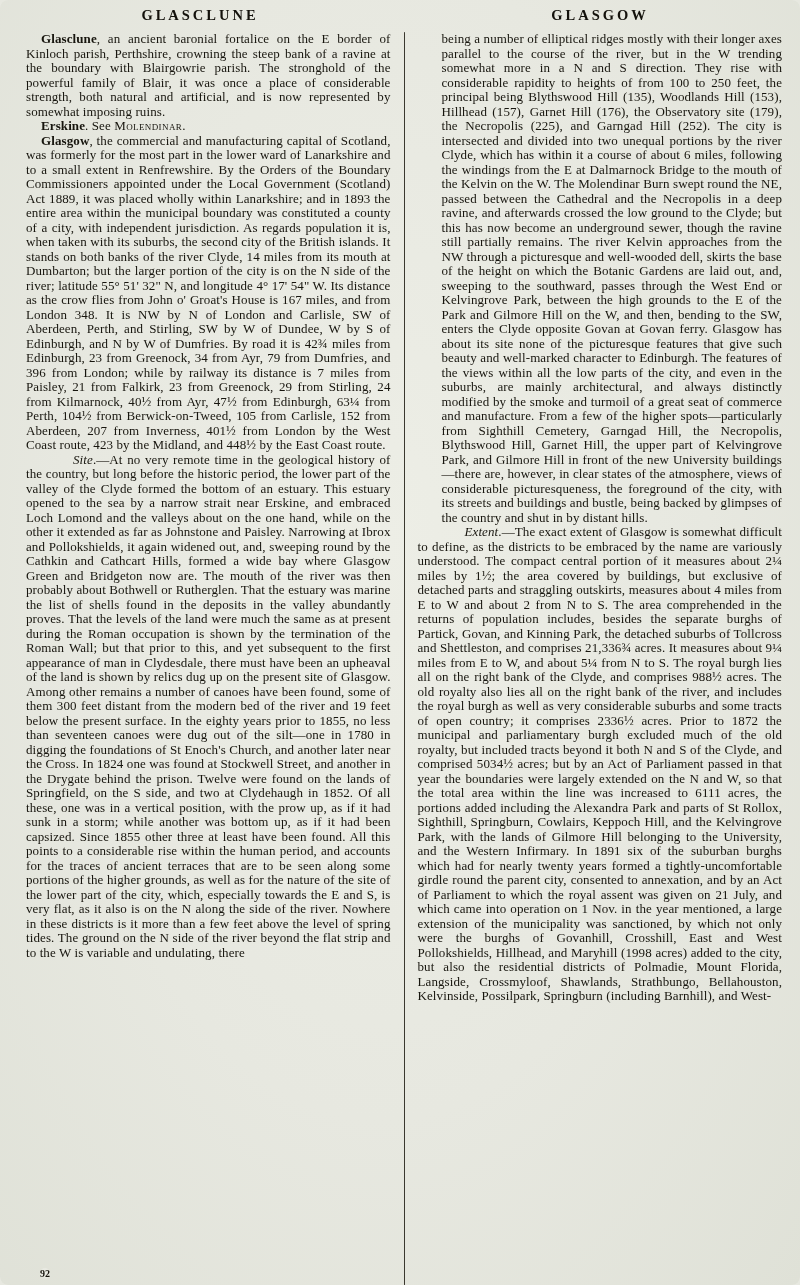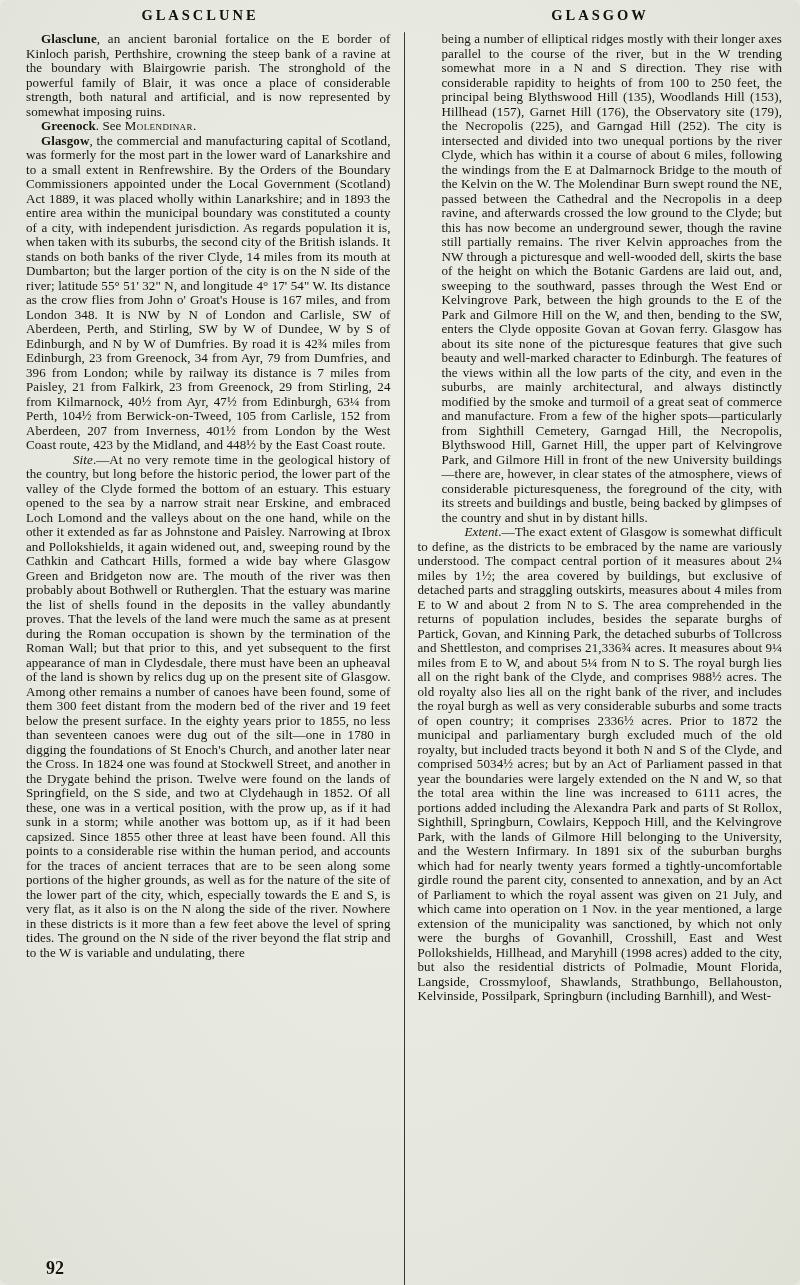--- a/index.html
+++ b/index.html
@@ -53,41 +53,41 @@
     width: 1px;
     background: #3a382f;
   }
   p.para { text-indent: 15px; }
   p.para.noindent { text-indent: 0; margin-left: 24px; }
   .run-bold { font-weight: bold; }
   .run-italic { font-style: italic; margin-left: 32px; }
   .run-smallcaps { font-variant: small-caps; letter-spacing: 0.4px; }
   .page-number {
     position: absolute;
-    left: 46px;
+    left: 40px;
     bottom: 6px;
     font-weight: bold;
-    font-size: 18px;
+    font-size: 10px;
     background: inherit;
   }
 </style>
 </head>
 <body>
 
 <div class="sheet">
 
   <div class="running-heads">
     <div class="head">GLASCLUNE</div>
     <div class="head">GLASGOW</div>
   </div>
 
   <div class="columns">
     <div class="column left" id="col-left">
         <p class="para"><span class="run-bold">Glasclune</span><span>, an ancient baronial fortalice on the E border of Kinloch parish, Perthshire, crowning the steep bank of a ravine at the boundary with Blairgowrie parish. The stronghold of the powerful family of Blair, it was once a place of considerable strength, both natural and artificial, and is now represented by somewhat imposing ruins.</span></p>
-        <p class="para"><span class="run-bold">Greenock</span><span>. See </span><span class="run-smallcaps">Molendinar</span><span>.</span></p>
+        <p class="para"><span class="run-bold">Erskine</span><span>. See </span><span class="run-smallcaps">Molendinar</span><span>.</span></p>
         <p class="para"><span class="run-bold">Glasgow</span><span>, the commercial and manufacturing capital of Scotland, was formerly for the most part in the lower ward of Lanarkshire and to a small extent in Renfrewshire. By the Orders of the Boundary Commissioners appointed under the Local Government (Scotland) Act 1889, it was placed wholly within Lanarkshire; and in 1893 the entire area within the municipal boundary was constituted a county of a city, with independent jurisdiction. As regards population it is, when taken with its suburbs, the second city of the British islands. It stands on both banks of the river Clyde, 14 miles from its mouth at Dumbarton; but the larger portion of the city is on the N side of the river; latitude 55° 51' 32" N, and longitude 4° 17' 54" W. Its distance as the crow flies from John o' Groat's House is 167 miles, and from London 348. It is NW by N of London and Carlisle, SW of Aberdeen, Perth, and Stirling, SW by W of Dundee, W by S of Edinburgh, and N by W of Dumfries. By road it is 42¾ miles from Edinburgh, 23 from Greenock, 34 from Ayr, 79 from Dumfries, and 396 from London; while by railway its distance is 7 miles from Paisley, 21 from Falkirk, 23 from Greenock, 29 from Stirling, 24 from Kilmarnock, 40½ from Ayr, 47½ from Edinburgh, 63¼ from Perth, 104½ from Berwick-on-Tweed, 105 from Carlisle, 152 from Aberdeen, 207 from Inverness, 401½ from London by the West Coast route, 423 by the Midland, and 448½ by the East Coast route.</span></p>
         <p class="para"><span class="run-italic">Site</span><span>.—At no very remote time in the geological history of the country, but long before the historic period, the lower part of the valley of the Clyde formed the bottom of an estuary. This estuary opened to the sea by a narrow strait near Erskine, and embraced Loch Lomond and the valleys about on the one hand, while on the other it extended as far as Johnstone and Paisley. Narrowing at Ibrox and Pollokshields, it again widened out, and, sweeping round by the Cathkin and Cathcart Hills, formed a wide bay where Glasgow Green and Bridgeton now are. The mouth of the river was then probably about Bothwell or Rutherglen. That the estuary was marine the list of shells found in the deposits in the valley abundantly proves. That the levels of the land were much the same as at present during the Roman occupation is shown by the termination of the Roman Wall; but that prior to this, and yet subsequent to the first appearance of man in Clydesdale, there must have been an upheaval of the land is shown by relics dug up on the present site of Glasgow. Among other remains a number of canoes have been found, some of them 300 feet distant from the modern bed of the river and 19 feet below the present surface. In the eighty years prior to 1855, no less than seventeen canoes were dug out of the silt—one in 1780 in digging the foundations of St Enoch's Church, and another later near the Cross. In 1824 one was found at Stockwell Street, and another in the Drygate behind the prison. Twelve were found on the lands of Springfield, on the S side, and two at Clydehaugh in 1852. Of all these, one was in a vertical position, with the prow up, as if it had sunk in a storm; while another was bottom up, as if it had been capsized. Since 1855 other three at least have been found. All this points to a considerable rise within the human period, and accounts for the traces of ancient terraces that are to be seen along some portions of the higher grounds, as well as for the nature of the site of the lower part of the city, which, especially towards the E and S, is very flat, as it also is on the N along the side of the river. Nowhere in these districts is it more than a few feet above the level of spring tides. The ground on the N side of the river beyond the flat strip and to the W is variable and undulating, there</span></p>
       </div>
     <div class="divider"></div>
     <div class="column right" id="col-right">
         <p class="para noindent"><span>being a number of elliptical ridges mostly with their longer axes parallel to the course of the river, but in the W trending somewhat more in a N and S direction. They rise with considerable rapidity to heights of from 100 to 250 feet, the principal being Blythswood Hill (135), Woodlands Hill (153), Hillhead (157), Garnet Hill (176), the Observatory site (179), the Necropolis (225), and Garngad Hill (252). The city is intersected and divided into two unequal portions by the river Clyde, which has within it a course of about 6 miles, following the windings from the E at Dalmarnock Bridge to the mouth of the Kelvin on the W. The Molendinar Burn swept round the NE, passed between the Cathedral and the Necropolis in a deep ravine, and afterwards crossed the low ground to the Clyde; but this has now become an underground sewer, though the ravine still partially remains. The river Kelvin approaches from the NW through a picturesque and well-wooded dell, skirts the base of the height on which the Botanic Gardens are laid out, and, sweeping to the southward, passes through the West End or Kelvingrove Park, between the high grounds to the E of the Park and Gilmore Hill on the W, and then, bending to the SW, enters the Clyde opposite Govan at Govan ferry. Glasgow has about its site none of the picturesque features that give such beauty and well-marked character to Edinburgh. The features of the views within all the low parts of the city, and even in the suburbs, are mainly architectural, and always distinctly modified by the smoke and turmoil of a great seat of commerce and manufacture. From a few of the higher spots—particularly from Sighthill Cemetery, Garngad Hill, the Necropolis, Blythswood Hill, Garnet Hill, the upper part of Kelvingrove Park, and Gilmore Hill in front of the new University buildings—there are, however, in clear states of the atmosphere, views of considerable picturesqueness, the foreground of the city, with its streets and buildings and bustle, being backed by glimpses of the country and shut in by distant hills.</span></p>
         <p class="para"><span class="run-italic">Extent</span><span>.—The exact extent of Glasgow is somewhat difficult to define, as the districts to be embraced by the name are variously understood. The compact central portion of it measures about 2¼ miles by 1½; the area covered by buildings, but exclusive of detached parts and straggling outskirts, measures about 4 miles from E to W and about 2 from N to S. The area comprehended in the returns of population includes, besides the separate burghs of Partick, Govan, and Kinning Park, the detached suburbs of Tollcross and Shettleston, and comprises 21,336¾ acres. It measures about 9¼ miles from E to W, and about 5¼ from N to S. The royal burgh lies all on the right bank of the Clyde, and comprises 988½ acres. The old royalty also lies all on the right bank of the river, and includes the royal burgh as well as very considerable suburbs and some tracts of open country; it comprises 2336½ acres. Prior to 1872 the municipal and parliamentary burgh excluded much of the old royalty, but included tracts beyond it both N and S of the Clyde, and comprised 5034½ acres; but by an Act of Parliament passed in that year the boundaries were largely extended on the N and W, so that the total area within the line was increased to 6111 acres, the portions added including the Alexandra Park and parts of St Rollox, Sighthill, Springburn, Cowlairs, Keppoch Hill, and the Kelvingrove Park, with the lands of Gilmore Hill belonging to the University, and the Western Infirmary. In 1891 six of the suburban burghs which had for nearly twenty years formed a tightly-uncomfortable girdle round the parent city, consented to annexation, and by an Act of Parliament to which the royal assent was given on 21 July, and which came into operation on 1 Nov. in the year mentioned, a large extension of the municipality was sanctioned, by which not only were the burghs of Govanhill, Crosshill, East and West Pollokshields, Hillhead, and Maryhill (1998 acres) added to the city, but also the residential districts of Polmadie, Mount Florida, Langside, Crossmyloof, Shawlands, Strathbungo, Bellahouston, Kelvinside, Possilpark, Springburn (including Barnhill), and West-</span></p>
       </div>
   </div>
 

